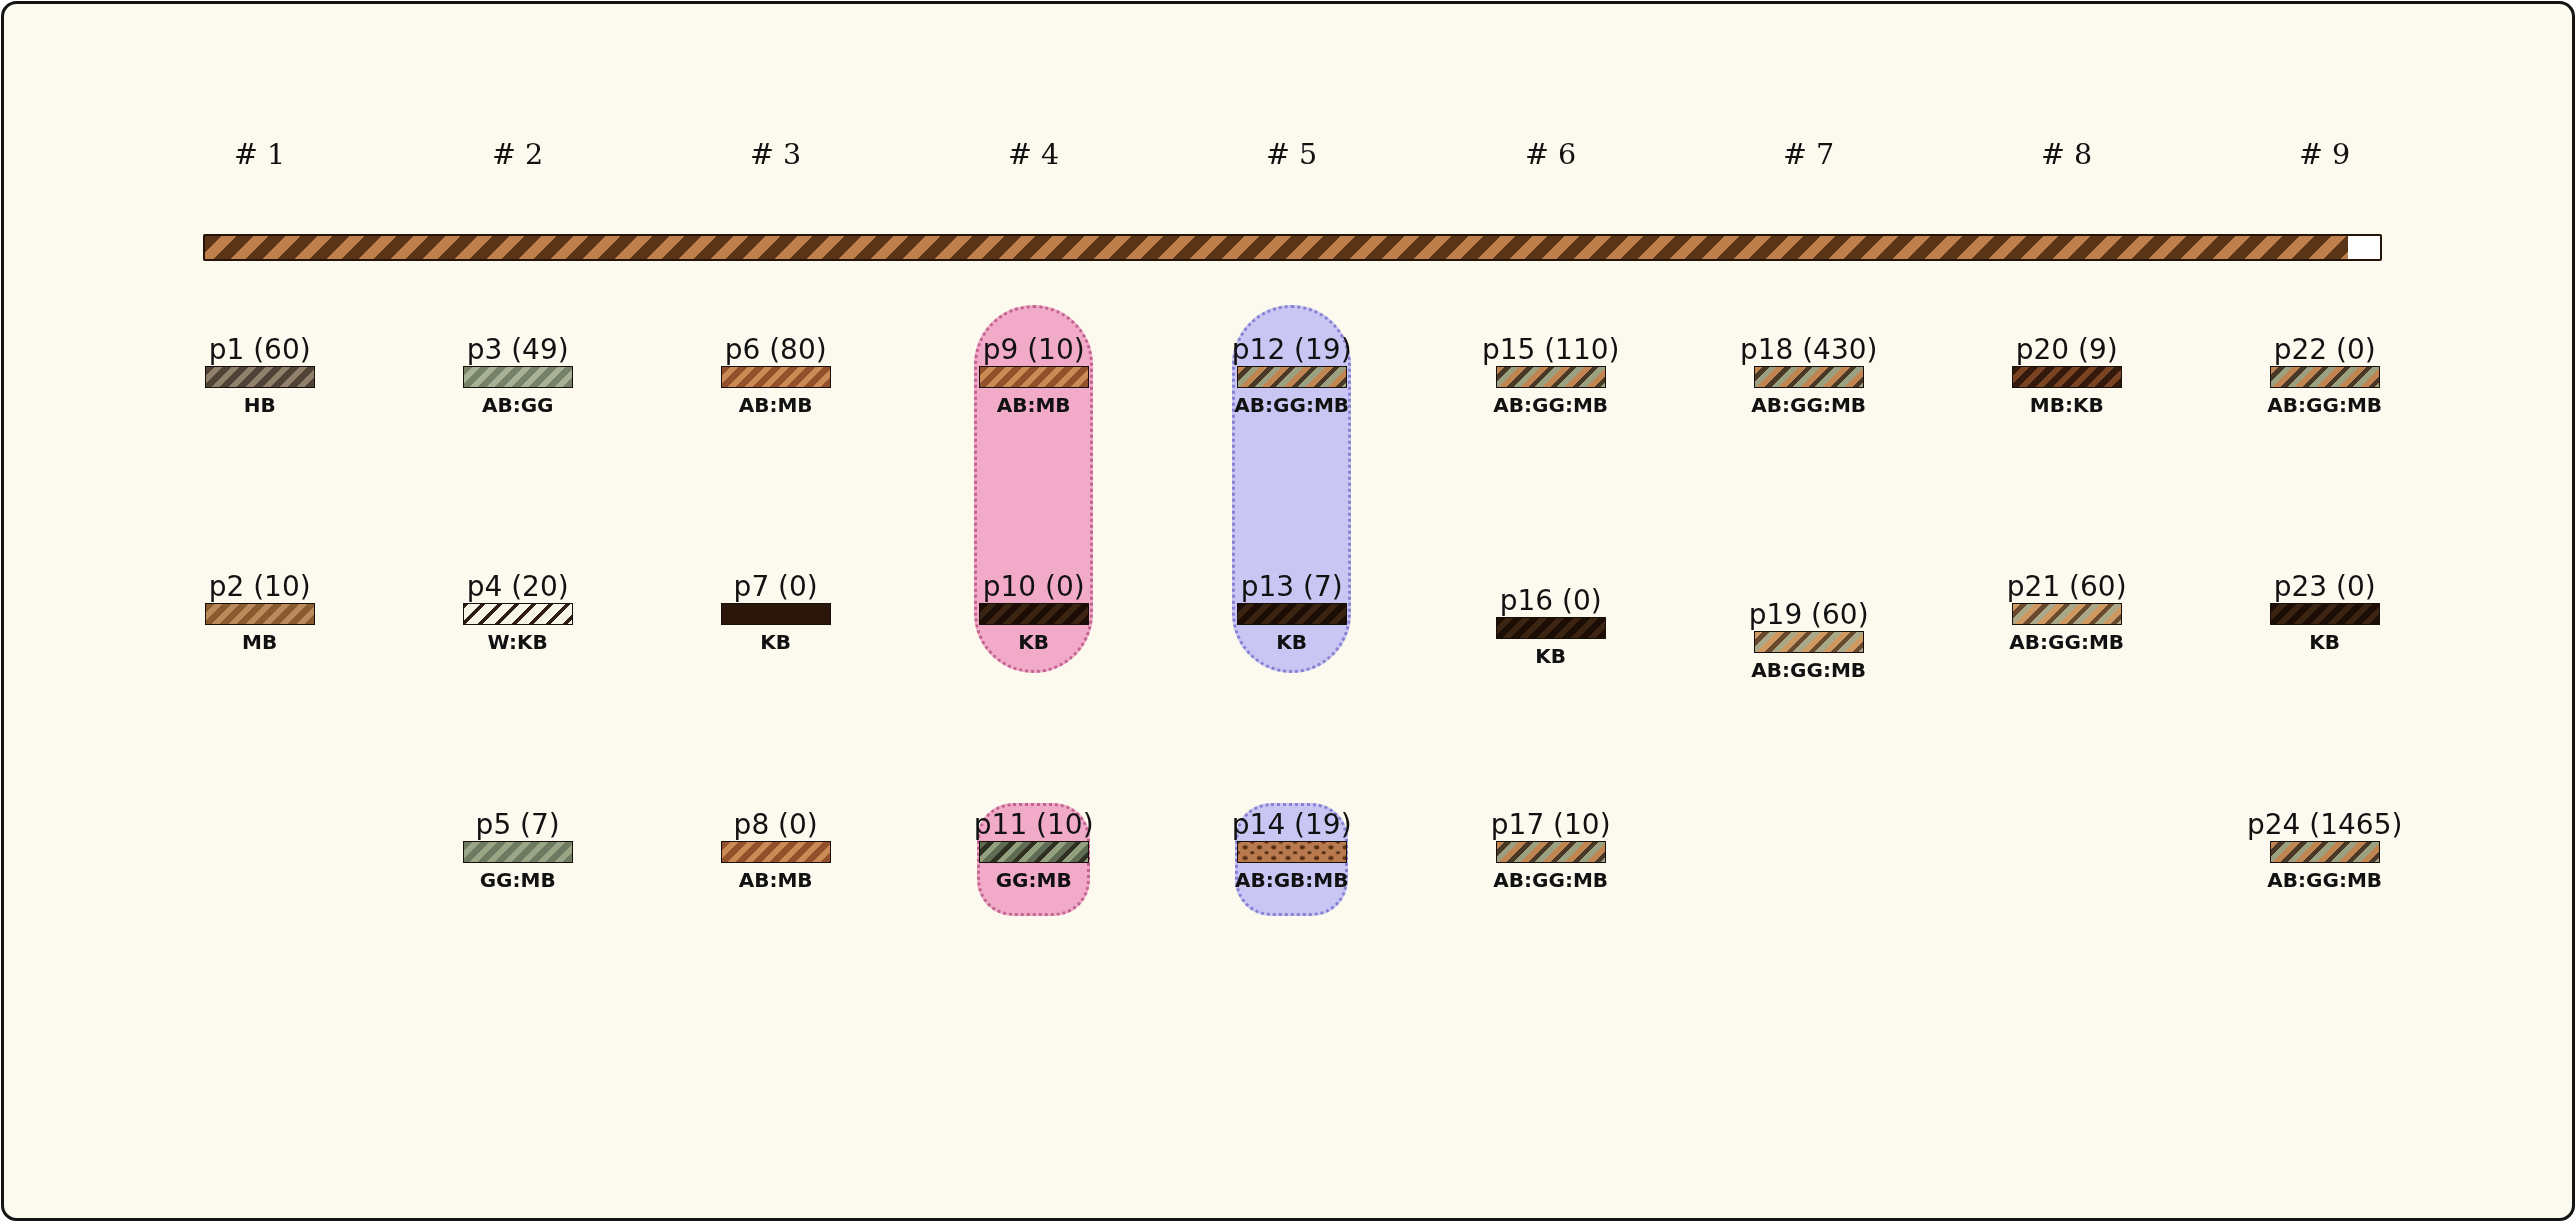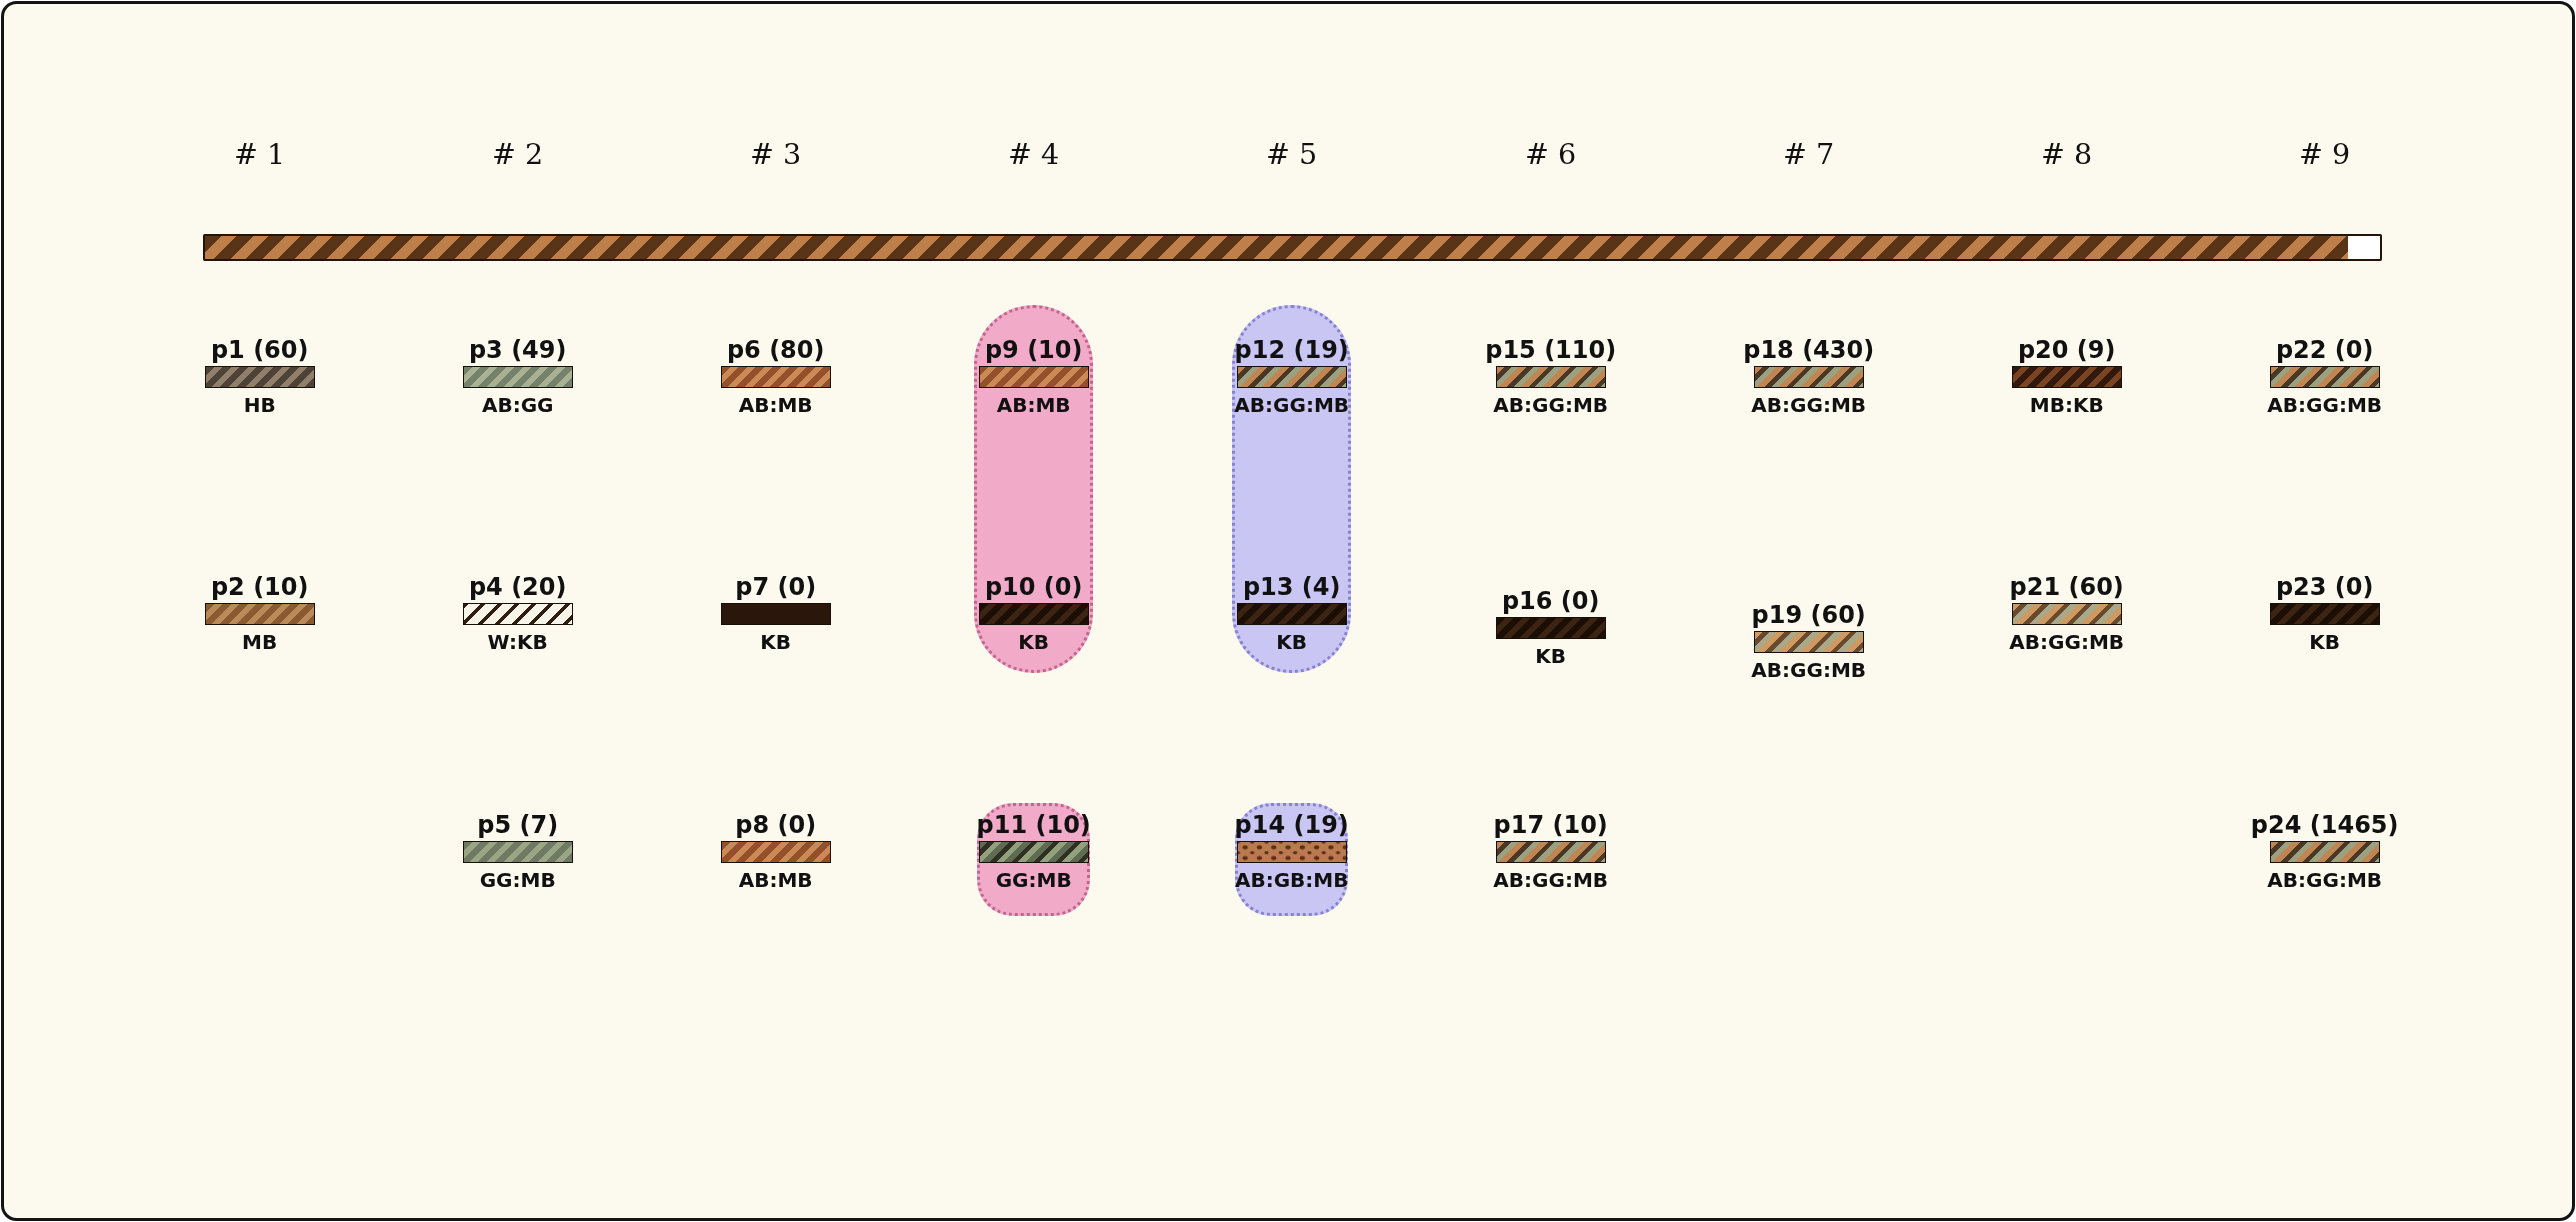--- a/index.html
+++ b/index.html
@@ -23,21 +23,21 @@
     font-size:28.6px;white-space:nowrap;
   }
   .main-band{
     position:absolute;left:199px;top:230px;width:2179px;height:27px;
     box-sizing:border-box;border:2.4px solid #241307;border-radius:1.8px;
     background:#ffffff;overflow:hidden;
   }
   .main-band-fill{position:absolute;left:0;top:0;height:100%;}
   .capsule{position:absolute;z-index:1;box-sizing:border-box;}
   .item{position:absolute;width:167px;text-align:center;z-index:2;}
-  .item-label{font-size:24px;font-weight:700;line-height:26px;white-space:nowrap;}
+  .item-label{font-size:28px;font-weight:400;line-height:26px;white-space:nowrap;}
   .item-band{
     width:108px;height:20px;margin:3px auto 3.6px;
     border:1.8px solid #17100A;box-sizing:content-box;
   }
   .item-group{font-size:20px;font-weight:700;line-height:26px;white-space:nowrap;}
 </style>
 </head>
 <body>
 
 <div class="canvas">
@@ -114,21 +114,21 @@
     <div class="item-label">p11 (10)</div>
     <div class="item-band" style="background: repeating-linear-gradient(135deg, rgb(95, 107, 82) 0px, rgb(95, 107, 82) 5.4px, rgb(47, 47, 34) 5.4px, rgb(47, 47, 34) 10px, rgb(147, 160, 126) 10px, rgb(147, 160, 126) 15.5px);"></div>
     <div class="item-group">GG:MB</div>
   </div>
       <div class="item" style="left: 1204px; top: 333px;">
     <div class="item-label">p12 (19)</div>
     <div class="item-band" style="background: repeating-linear-gradient(135deg, rgb(192, 133, 80) 0px, rgb(192, 133, 80) 5.4px, rgb(74, 56, 38) 5.4px, rgb(74, 56, 38) 10px, rgb(154, 160, 128) 10px, rgb(154, 160, 128) 15.5px);"></div>
     <div class="item-group">AB:GG:MB</div>
   </div>
       <div class="item" style="left: 1204px; top: 570px;">
-    <div class="item-label">p13 (4)</div>
+    <div class="item-label">p13 (7)</div>
     <div class="item-band" style="background: repeating-linear-gradient(135deg, rgb(29, 14, 5) 0px, rgb(29, 14, 5) 6px, rgb(60, 36, 19) 6px, rgb(60, 36, 19) 12px);"></div>
     <div class="item-group">KB</div>
   </div>
       <div class="item" style="left: 1204px; top: 808px;">
     <div class="item-label">p14 (19)</div>
     <div class="item-band" style="background-color: rgb(184, 122, 78); background-image: radial-gradient(rgb(90, 48, 20) 2.4px, transparent 3px), radial-gradient(rgb(90, 48, 20) 1.8px, transparent 2.4px); background-size: 14.3px 10.7px; background-position: 0px 0px, 7.1px 5.4px;"></div>
     <div class="item-group">AB:GB:MB</div>
   </div>
       <div class="item" style="left: 1463px; top: 333px;">
     <div class="item-label">p15 (110)</div>

